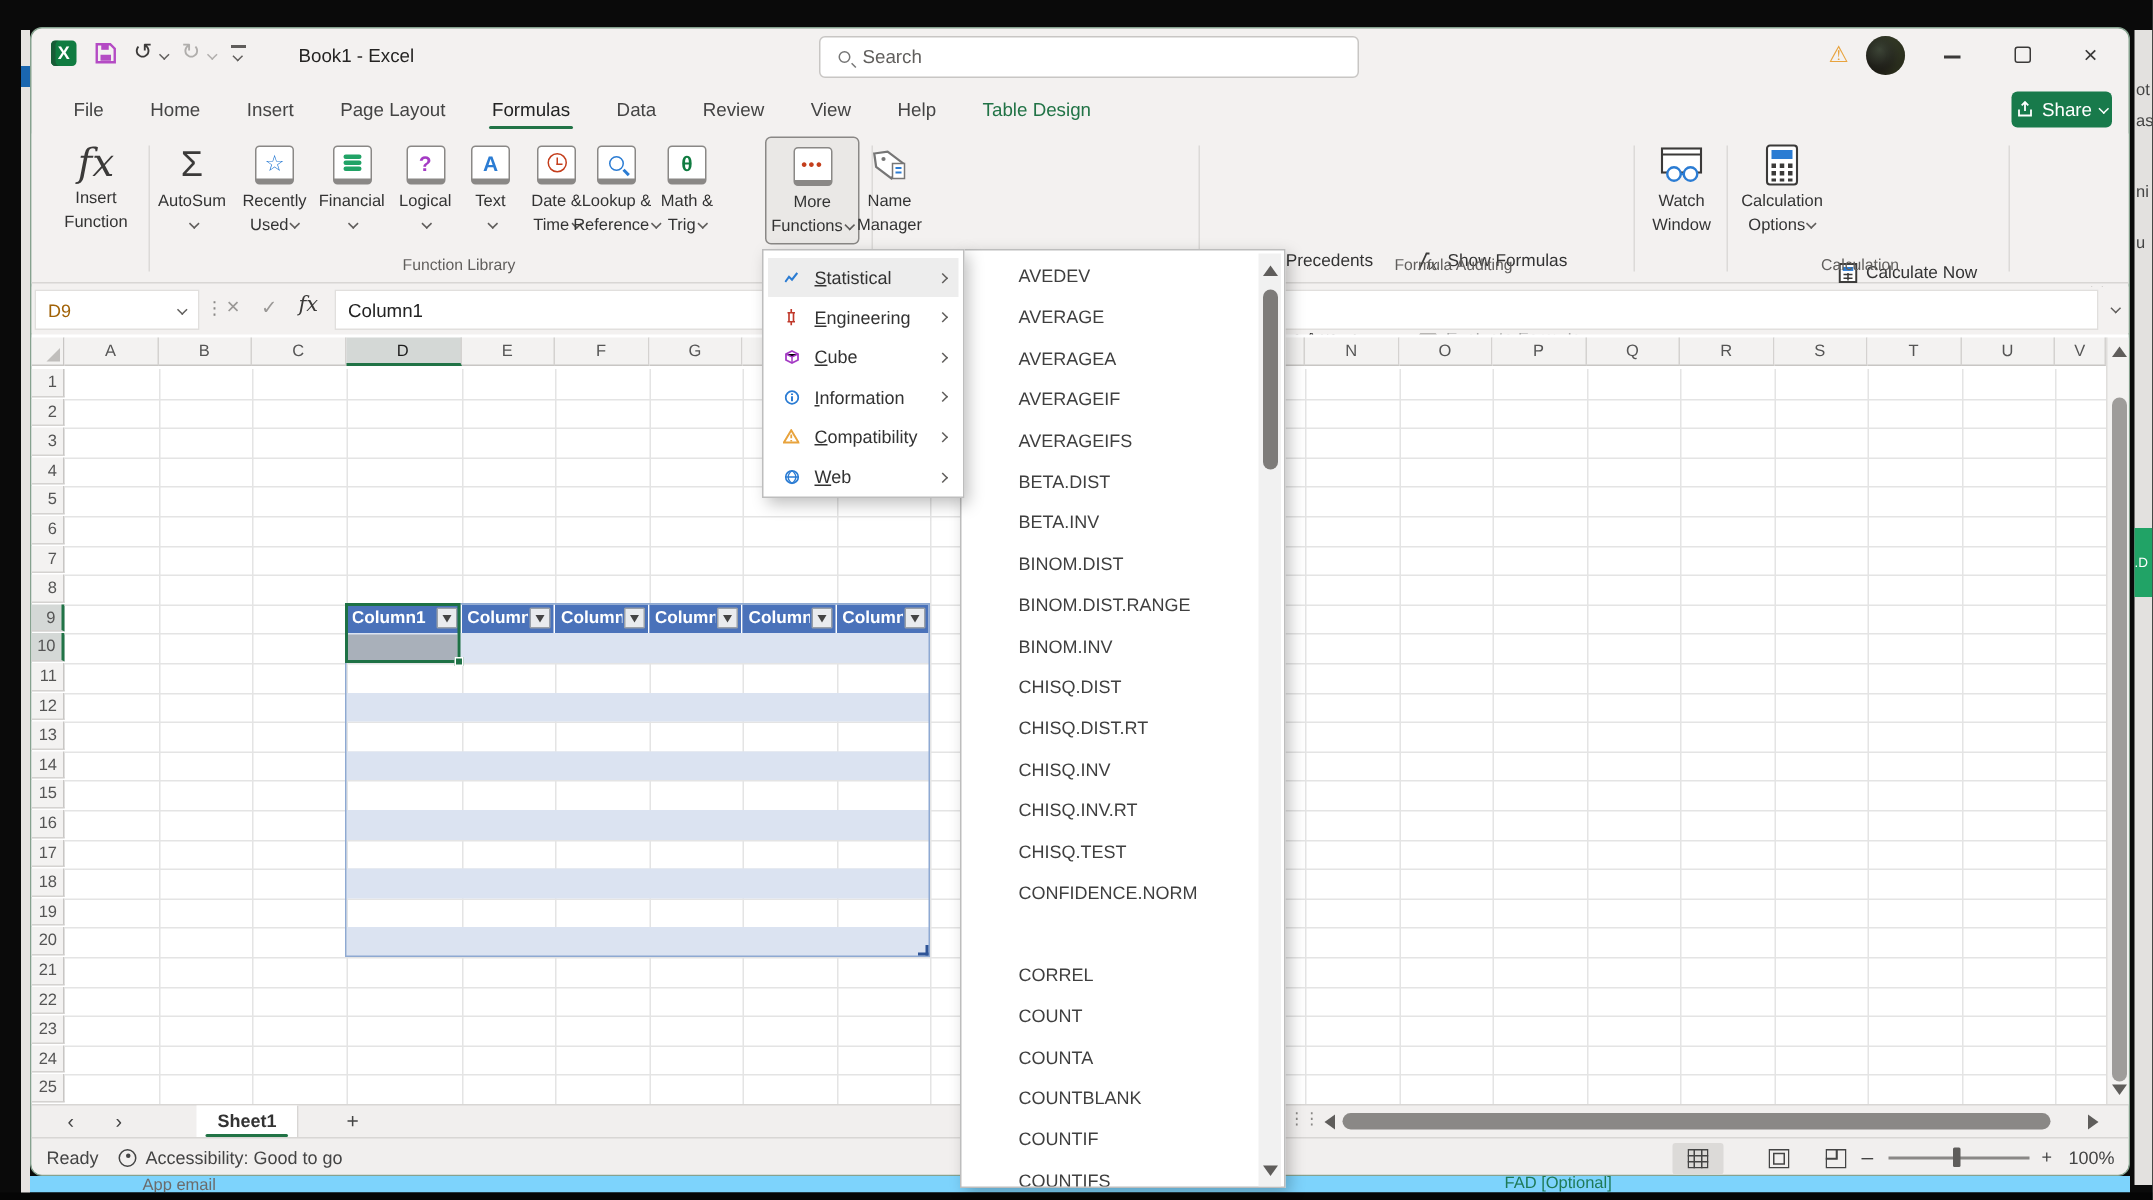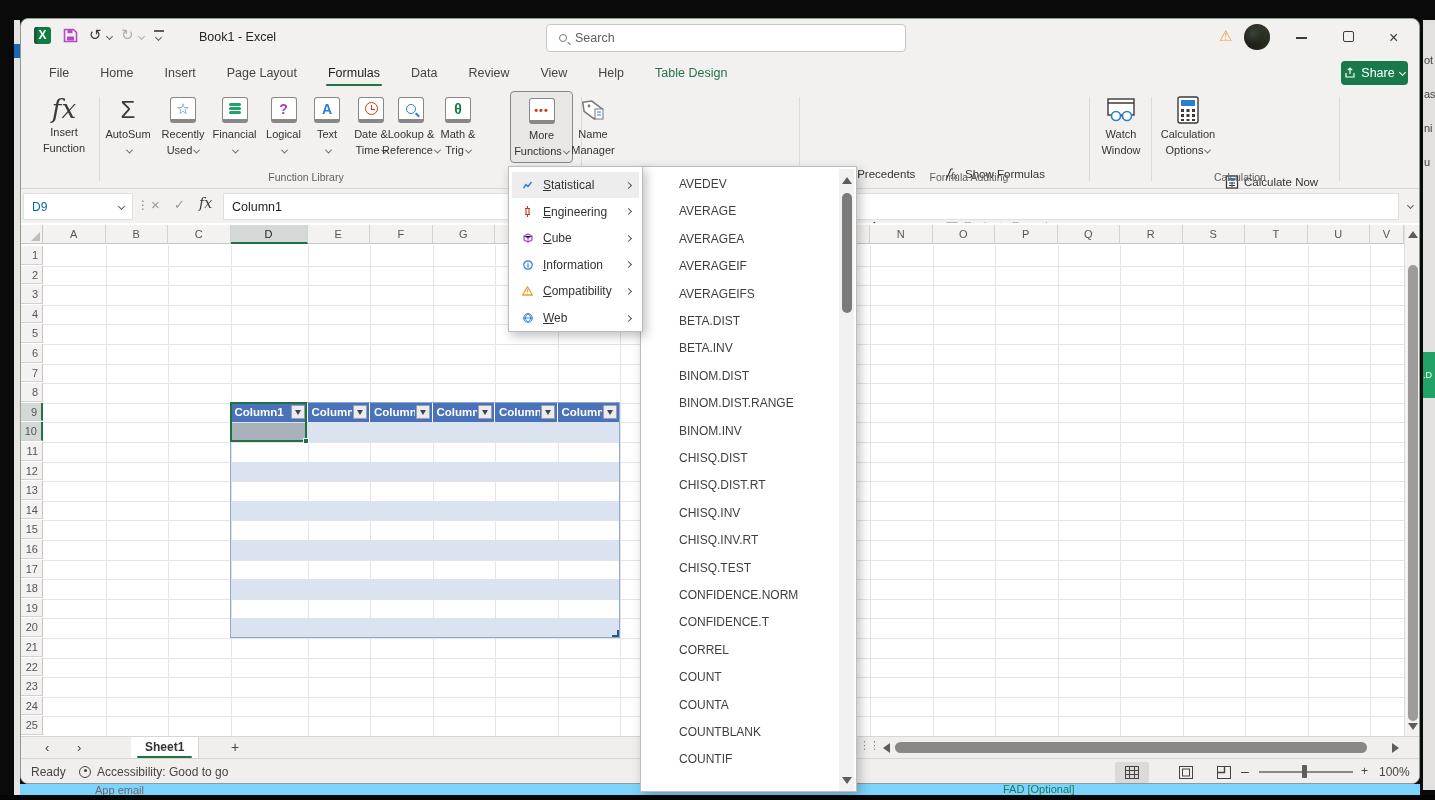--- a/index.html
+++ b/index.html
@@ -62,21 +62,21 @@
   .coins{display:flex;flex-direction:column;gap:1.5px;}
   .coins i{width:12px;height:2.6px;background:#21a366;border-radius:2px;}
   .smallrow{position:absolute;height:22px;display:flex;align-items:center;gap:5px;font-size:11.5px;color:#333;white-space:nowrap;}
   .smallrow.disabled{color:#a6a6a6;}
   .smallrow.disabled svg *{stroke:#b8b6b4 !important;fill:#b8b6b4 !important;}
   .grplabel{position:absolute;top:82px;font-size:10.5px;color:#605e5c;text-align:center;}
   .collapse-chev{left:1372px;top:94px;}
   
   .fbar{left:0;top:172px;width:1400px;height:31px;background:#f3f1f0;display:flex;align-items:center;}
   .namebox{position:absolute;left:2px;top:2px;width:110px;height:27px;background:#fff;border:1px solid #e1dfdd;
-    display:flex;align-items:center;padding-left:8px;font-size:12px;color:#0369a1;}
+    display:flex;align-items:center;padding-left:8px;font-size:12px;color:#a16207;}
   .namebox .tb-chev{position:absolute;right:8px;}
   .fb-dots{position:absolute;left:116px;top:7px;color:#8a8886;font-size:12px;}
   .fb-x{position:absolute;left:130px;top:5px;color:#9a9896;font-size:15px;}
   .fb-ck{position:absolute;left:153px;top:6px;color:#9a9896;font-size:13px;}
   .fb-fx{position:absolute;left:178px;top:4px;font-family:"DejaVu Serif","Liberation Serif",serif;font-style:italic;font-size:14px;color:#3b3a39;}
   .fb-input{position:absolute;left:202px;top:2px;right:22px;height:27px;background:#fff;border:1px solid #e1dfdd;
     display:flex;align-items:center;padding-left:8px;font-size:12.5px;color:#222;}
   .fb-chev{position:absolute;right:8px;top:12px;}
   
   .sheet{left:0;top:204px;width:1400px;height:513px;background:#fff;}
@@ -143,21 +143,21 @@
   svg{display:block;}
 </style>
 </head>
 <body>
 
 <div id="screen">
   <div class="abs bg-left"></div>
   <div class="abs bg-left-accent"></div>
   <div class="abs bg-right" id="bgRight">
       <span class="frag" style="top: 34px;">ot</span>
-      <span class="frag" style="top: 68px; text-align: center;">as</span>
+      <span class="frag" style="top: 55px; text-align: center;">as</span>
       <span class="frag" style="top: 102px;">ni</span>
       <span class="frag" style="top: 136px;">u</span>
     </div>
   <div class="abs bg-right-badge">.D</div>
   <div class="abs bg-bottom">
     <span class="frag1">App email</span>
     <span class="frag2">FAD [Optional]</span>
   </div>
   <div class="abs bg-black-bottom"></div>
 
@@ -745,20 +745,20 @@
       <div class="fnitem" style="top: 168.4px;">BETA.INV</div>
       <div class="fnitem" style="top: 195.8px;">BINOM.DIST</div>
       <div class="fnitem" style="top: 223.2px;">BINOM.DIST.RANGE</div>
       <div class="fnitem" style="top: 250.6px;">BINOM.INV</div>
       <div class="fnitem" style="top: 278px;">CHISQ.DIST</div>
       <div class="fnitem" style="top: 305.4px;">CHISQ.DIST.RT</div>
       <div class="fnitem" style="top: 332.8px;">CHISQ.INV</div>
       <div class="fnitem" style="top: 360.2px;">CHISQ.INV.RT</div>
       <div class="fnitem" style="top: 387.6px;">CHISQ.TEST</div>
       <div class="fnitem" style="top: 415px;">CONFIDENCE.NORM</div>
-      <div class="fnitem" style="top: 442.4px;">CONFIDENCE.T</div>
       <div class="fnitem" style="top: 469.8px;">CORREL</div>
       <div class="fnitem" style="top: 497.2px;">COUNT</div>
       <div class="fnitem" style="top: 524.6px;">COUNTA</div>
       <div class="fnitem" style="top: 552px;">COUNTBLANK</div>
       <div class="fnitem" style="top: 579.4px;">COUNTIF</div>
+      <div class="fnitem" style="top: 606.8px;">COUNTIFS</div>
     </div>
 </div>
 
 </body></html>

